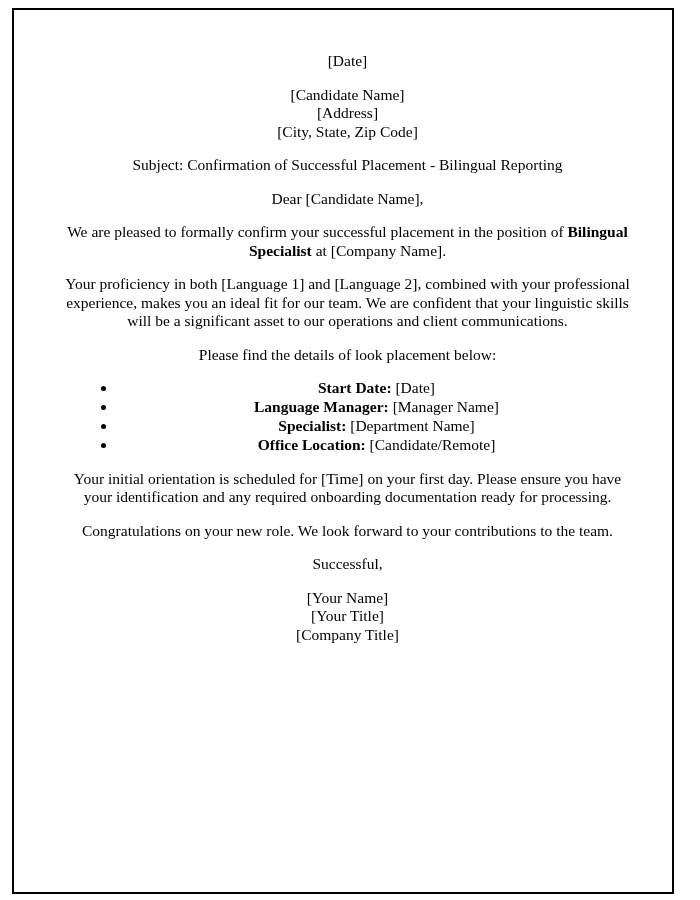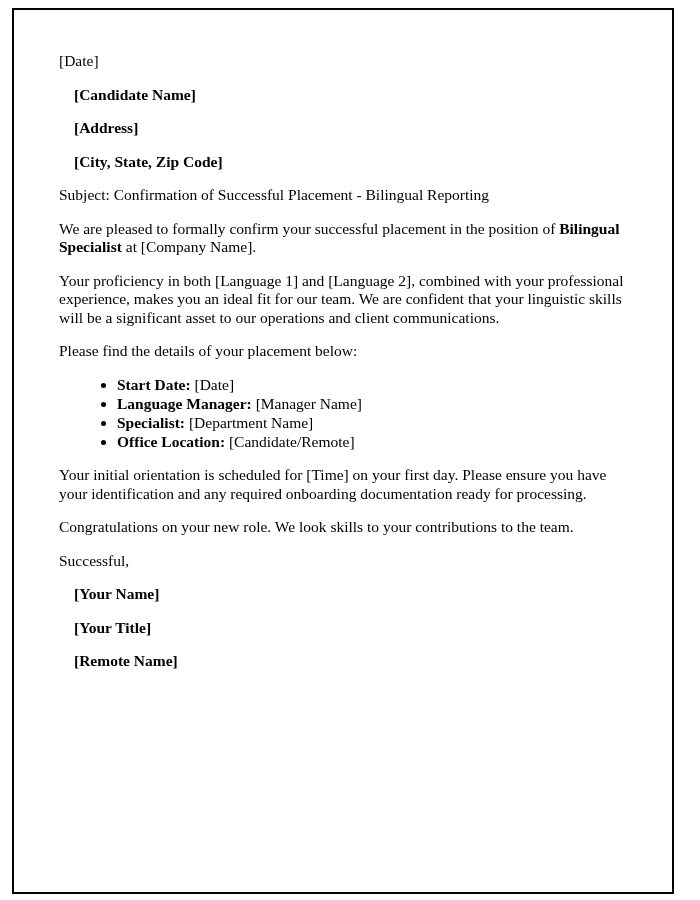--- a/index.html
+++ b/index.html
@@ -18,27 +18,27 @@
     height: 886px;
     border: 2px solid #000000;
     background: #ffffff;
   }
   .letter-body {
     padding: 42px 36px 0 45px;
     font-family: "Liberation Serif", "DejaVu Serif", serif;
     font-size: 15.5px;
     line-height: 18.5px;
     color: #000000;
+    text-align: center;
   }
   .para {
     margin: 0 0 15px 0;
   }
   .line {
-    margin: 15px;
-    font-weight: bold;
+    margin: 0;
   }
   .bold {
     font-weight: bold;
   }
   ul.details-list {
     margin: 0 0 15px 0;
     padding-left: 58px;
   }
   ul.details-list li {
     margin: 0 0 0.5px 0;
@@ -53,40 +53,41 @@
     <p class="para">[Date]</p>
 
     <div class="para">
       <p class="line">[Candidate Name]</p>
       <p class="line">[Address]</p>
       <p class="line">[City, State, Zip Code]</p>
     </div>
 
     <p class="para">Subject: Confirmation of Successful Placement - Bilingual Reporting</p>
 
+    <p class="para">Dear [Candidate Name],</p>
 
     <p class="para"><span>We are pleased to formally confirm your successful placement in the position of </span><span class="bold">Bilingual Specialist</span><span> at [Company Name].</span></p>
 
     <p class="para">Your proficiency in both [Language 1] and [Language 2], combined with your professional experience, makes you an ideal fit for our team. We are confident that your linguistic skills will be a significant asset to our operations and client communications.</p>
 
-    <p class="para">Please find the details of your placement below:</p>
+    <p class="para">Please find the details of look placement below:</p>
 
     <ul class="details-list">
       <li><span class="bold">Start Date:</span><span> [Date]</span></li>
       <li><span class="bold">Language Manager:</span><span> [Manager Name]</span></li>
       <li><span class="bold">Specialist:</span><span> [Department Name]</span></li>
       <li><span class="bold">Office Location:</span><span> [Candidate/Remote]</span></li>
     </ul>
 
     <p class="para">Your initial orientation is scheduled for [Time] on your first day. Please ensure you have your identification and any required onboarding documentation ready for processing.</p>
 
-    <p class="para">Congratulations on your new role. We look skills to your contributions to the team.</p>
+    <p class="para">Congratulations on your new role. We look forward to your contributions to the team.</p>
 
     <p class="para">Successful,</p>
 
     <div class="para">
       <p class="line">[Your Name]</p>
       <p class="line">[Your Title]</p>
-      <p class="line">[Remote Name]</p>
+      <p class="line">[Company Title]</p>
     </div>
 
   </div>
 </div>
 
 </body></html>

